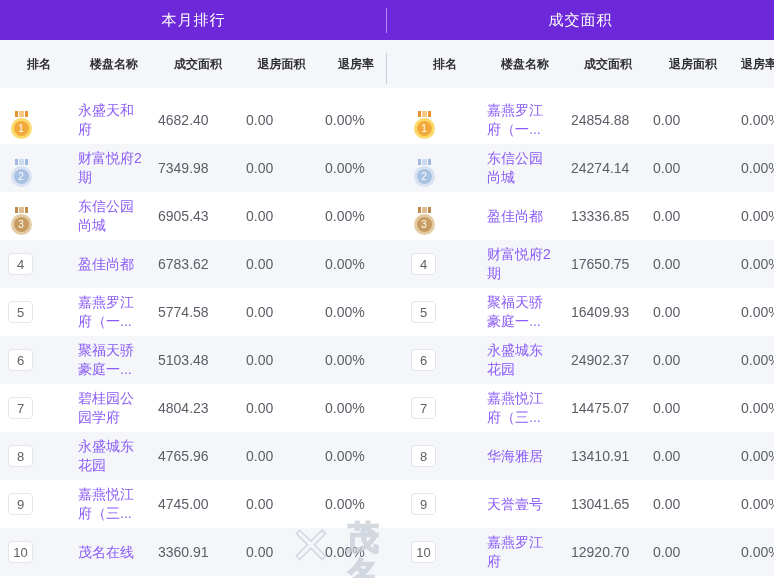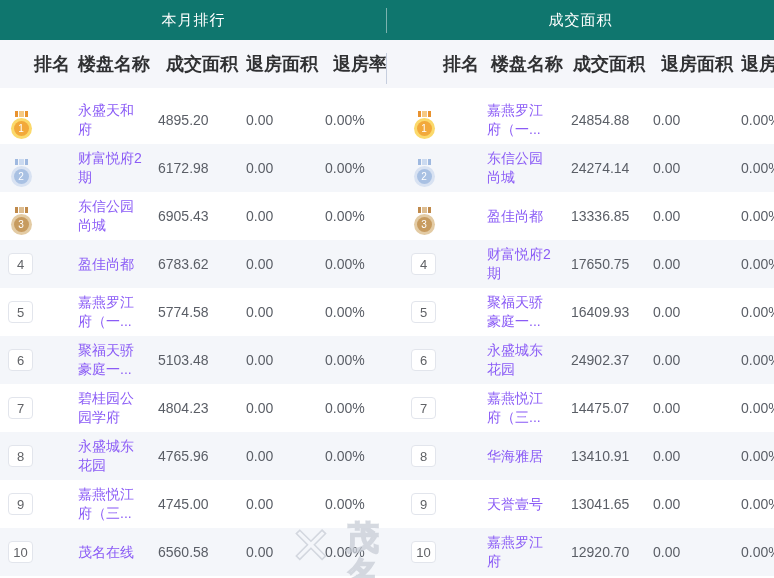--- a/index.html
+++ b/index.html
@@ -1,37 +1,37 @@
 <!DOCTYPE html>
 <html><head>
 <meta charset="utf-8">
 <style>
   * { margin:0; padding:0; box-sizing:border-box; }
   html,body { background:#fff; }
   body { font-family:"Liberation Sans","DejaVu Sans",sans-serif; }
   .app { position:relative; width:774px; height:578px; background:#fff; overflow:hidden; margin:0 auto; }
 
   
-  .title-bar { display:flex; height:40px; background:#0f766e; }
+  .title-bar { display:flex; height:40px; background:#6d28d9; }
   .title-half { width:387px; display:flex; align-items:center; justify-content:center;
                 color:#fff; font-size:15px; font-weight:500; letter-spacing:1px; }
   .vdiv-blue { position:absolute; left:386px; top:8px; width:1px; height:25px; background:rgba(255,255,255,.45); }
   .vdiv-gray { position:absolute; left:386px; top:53px; width:1px; height:31px; background:#C6CEDE; }
 
   
   .tables { display:flex; }
   table.ranking { width:387px; border-collapse:collapse; table-layout:fixed; }
   table.ranking.left  col:nth-child(1){width:70px} table.ranking.left  col:nth-child(2){width:80px}
   table.ranking.left  col:nth-child(3){width:88px} table.ranking.left  col:nth-child(4){width:79px}
   table.ranking.left  col:nth-child(5){width:70px}
   table.ranking.right col:nth-child(1){width:92px} table.ranking.right col:nth-child(2){width:84px}
   table.ranking.right col:nth-child(3){width:82px} table.ranking.right col:nth-child(4){width:88px}
   table.ranking.right col:nth-child(5){width:41px}
 
-  .ranking th { height:48px; background:#F5F6FA; text-align:right; font-size:18px; font-weight:bold;
+  .ranking th { height:48px; background:#F5F6FA; text-align:center; font-size:12px; font-weight:bold;
                 color:#303133; padding-left:8px; white-space:nowrap; }
   .ranking.right th:first-child { padding-left:24px; }
   .ranking td { height:48px; vertical-align:middle; padding-left:8px; font-size:14px; color:#5A5E66; }
   .ranking.right td.c-rank { padding-left:24px; }
   .ranking tr.spacer td { height:8px; padding:0; background:#fff; }
   .ranking tr.shaded td { background:#F4F6FA; }
   .ranking tr.spacer td, .ranking tr.data-row td { border:none; }
 
   .c-name a.plink { display:inline-block; max-width:66px; color:#8b5cf6; text-decoration:none;
                     line-height:19px; word-break:break-all; cursor:pointer; }
@@ -94,31 +94,31 @@
       <tbody>
           <tr class="spacer">
             <td colspan="5"></td>
           </tr>
           <tr class="data-row">
             <td class="c-rank"><span class="medal m1">
                 <span class="ribbon"></span>
                 <span class="disc">1</span>
               </span></td>
             <td class="c-name"><a class="plink">永盛天和府</a></td>
-            <td class="c-area">4895.20</td>
+            <td class="c-area">4682.40</td>
             <td class="c-refund">0.00</td>
             <td class="c-rate">0.00%</td>
           </tr>
           <tr class="data-row shaded">
             <td class="c-rank"><span class="medal m2">
                 <span class="ribbon"></span>
                 <span class="disc">2</span>
               </span></td>
             <td class="c-name"><a class="plink">财富悦府2期</a></td>
-            <td class="c-area">6172.98</td>
+            <td class="c-area">7349.98</td>
             <td class="c-refund">0.00</td>
             <td class="c-rate">0.00%</td>
           </tr>
           <tr class="data-row">
             <td class="c-rank"><span class="medal m3">
                 <span class="ribbon"></span>
                 <span class="disc">3</span>
               </span></td>
             <td class="c-name"><a class="plink">东信公园尚城</a></td>
             <td class="c-area">6905.43</td>
@@ -163,21 +163,21 @@
           <tr class="data-row">
             <td class="c-rank"><span class="rankbox">9</span></td>
             <td class="c-name"><a class="plink">嘉燕悦江府（三...</a></td>
             <td class="c-area">4745.00</td>
             <td class="c-refund">0.00</td>
             <td class="c-rate">0.00%</td>
           </tr>
           <tr class="data-row shaded">
             <td class="c-rank"><span class="rankbox">10</span></td>
             <td class="c-name"><a class="plink">茂名在线</a></td>
-            <td class="c-area">6560.58</td>
+            <td class="c-area">3360.91</td>
             <td class="c-refund">0.00</td>
             <td class="c-rate">0.00%</td>
           </tr>
         </tbody>
     </table>
     <table class="ranking right">
       <colgroup>
           <col>
           <col>
           <col>

